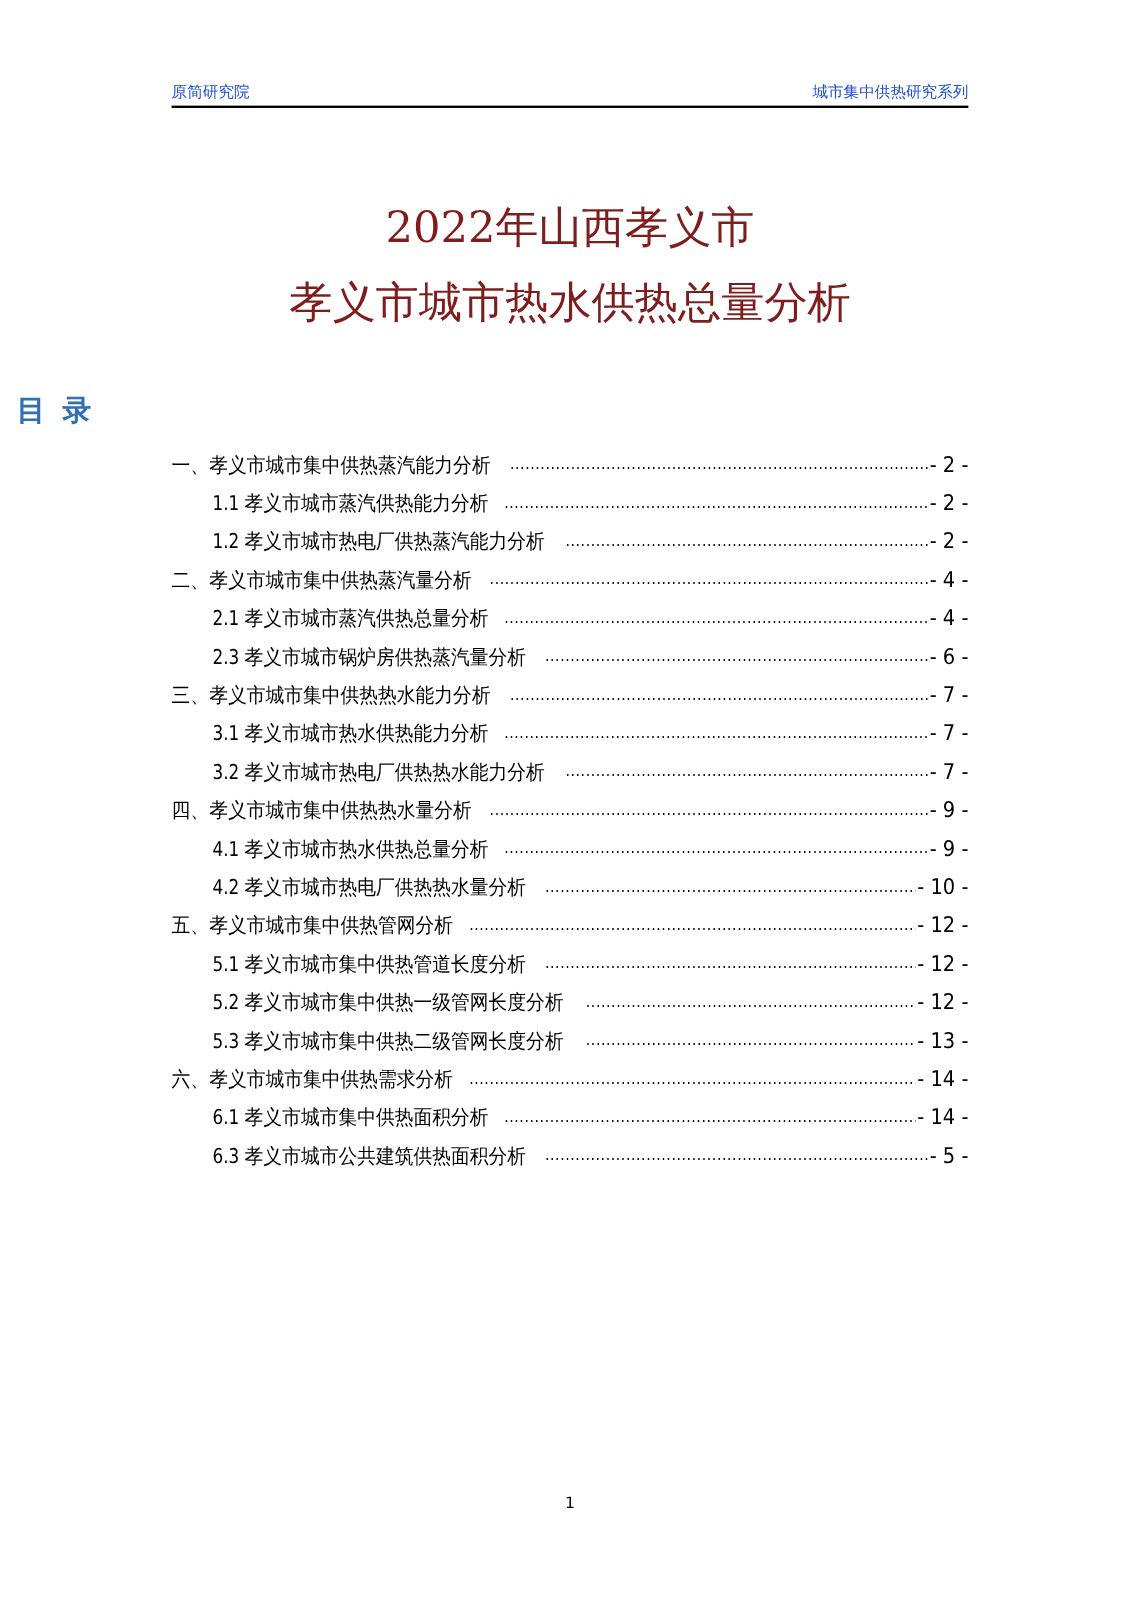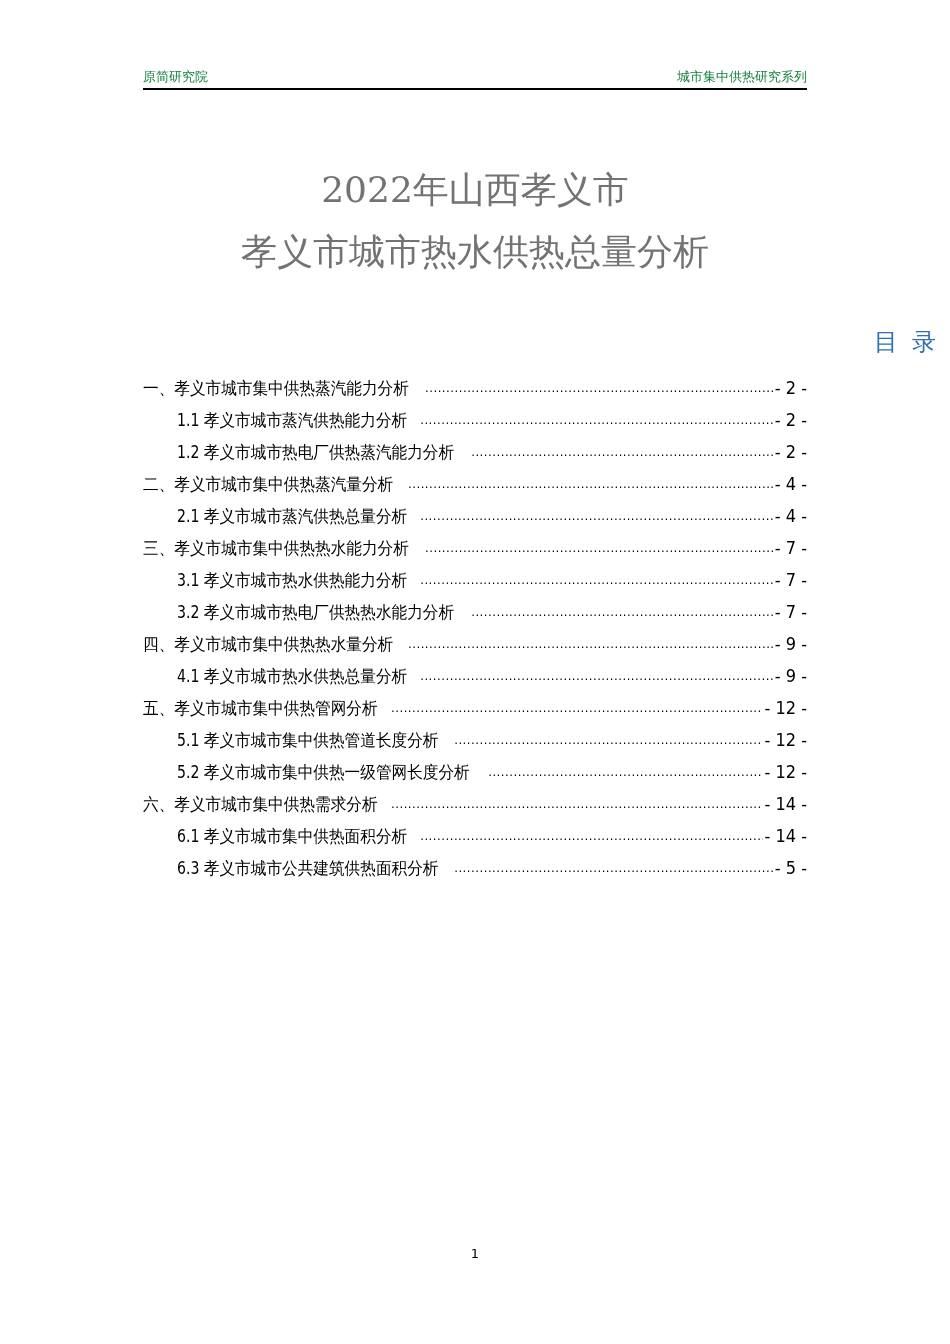--- a/index.html
+++ b/index.html
@@ -17,56 +17,56 @@
     }
     .header {
       position: absolute;
       left: 143px;
       right: 143px;
       top: 66px;
       height: 22px;
       border-bottom: 2px solid #000;
       font-size: 13px;
       font-family: "DejaVu Sans", sans-serif;
-      color: #15803d;
+      color: #1d4ed8;
     }
     .header .left {
       position: absolute;
       left: 0;
       top: 2px;
     }
     .header .right {
       position: absolute;
       right: 0;
       top: 2px;
     }
     .title {
       position: absolute;
       left: 0;
       right: 0;
       text-align: center;
-      color: #737373;
+      color: #7f1d1d;
       font-family: "DejaVu Serif", serif;
       font-size: 36px;
       letter-spacing: 0px;
     }
     .title.line1 { top: 166px; }
     .title.line2 { top: 228px; }
     .toc-heading {
       position: absolute;
       left: 0;
       right: 0;
       top: 326px;
-      text-align: right;
+      text-align: left;
       color: #2e6fb5;
-      font-weight: normal;
+      font-weight: bold;
       font-size: 24px;
       font-family: "DejaVu Sans", sans-serif;
       letter-spacing: 14px;
-      padding-left: 0;
+      padding-left: 14px;
     }
     .toc {
       position: absolute;
       left: 143px;
       width: 664px;
       top: 372px;
     }
     .toc-row {
       display: flex;
       align-items: center;
@@ -143,20 +143,25 @@
     <div class="toc-row level1">
       <span class="label">二、孝义市城市集中供热蒸汽量分析</span>
       <span class="leader"></span>
       <span class="page">- 4 -</span>
     </div>
     <div class="toc-row level2">
       <span class="label">2.1 孝义市城市蒸汽供热总量分析</span>
       <span class="leader"></span>
       <span class="page">- 4 -</span>
     </div>
+    <div class="toc-row level2">
+      <span class="label">2.3 孝义市城市锅炉房供热蒸汽量分析</span>
+      <span class="leader"></span>
+      <span class="page">- 6 -</span>
+    </div>
     <div class="toc-row level1">
       <span class="label">三、孝义市城市集中供热热水能力分析</span>
       <span class="leader"></span>
       <span class="page">- 7 -</span>
     </div>
     <div class="toc-row level2">
       <span class="label">3.1 孝义市城市热水供热能力分析</span>
       <span class="leader"></span>
       <span class="page">- 7 -</span>
     </div>
@@ -168,35 +173,45 @@
     <div class="toc-row level1">
       <span class="label">四、孝义市城市集中供热热水量分析</span>
       <span class="leader"></span>
       <span class="page">- 9 -</span>
     </div>
     <div class="toc-row level2">
       <span class="label">4.1 孝义市城市热水供热总量分析</span>
       <span class="leader"></span>
       <span class="page">- 9 -</span>
     </div>
+    <div class="toc-row level2">
+      <span class="label">4.2 孝义市城市热电厂供热热水量分析</span>
+      <span class="leader"></span>
+      <span class="page">- 10 -</span>
+    </div>
     <div class="toc-row level1">
       <span class="label">五、孝义市城市集中供热管网分析</span>
       <span class="leader"></span>
       <span class="page">- 12 -</span>
     </div>
     <div class="toc-row level2">
       <span class="label">5.1 孝义市城市集中供热管道长度分析</span>
       <span class="leader"></span>
       <span class="page">- 12 -</span>
     </div>
     <div class="toc-row level2">
       <span class="label">5.2 孝义市城市集中供热一级管网长度分析</span>
       <span class="leader"></span>
       <span class="page">- 12 -</span>
     </div>
+    <div class="toc-row level2">
+      <span class="label">5.3 孝义市城市集中供热二级管网长度分析</span>
+      <span class="leader"></span>
+      <span class="page">- 13 -</span>
+    </div>
     <div class="toc-row level1">
       <span class="label">六、孝义市城市集中供热需求分析</span>
       <span class="leader"></span>
       <span class="page">- 14 -</span>
     </div>
     <div class="toc-row level2">
       <span class="label">6.1 孝义市城市集中供热面积分析</span>
       <span class="leader"></span>
       <span class="page">- 14 -</span>
     </div>

